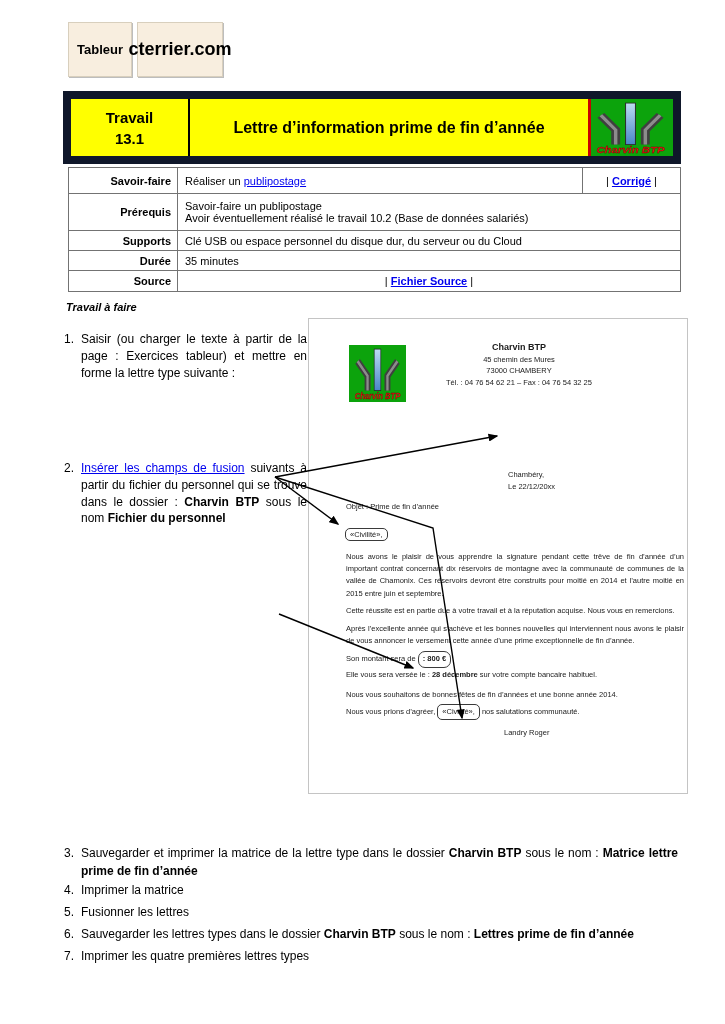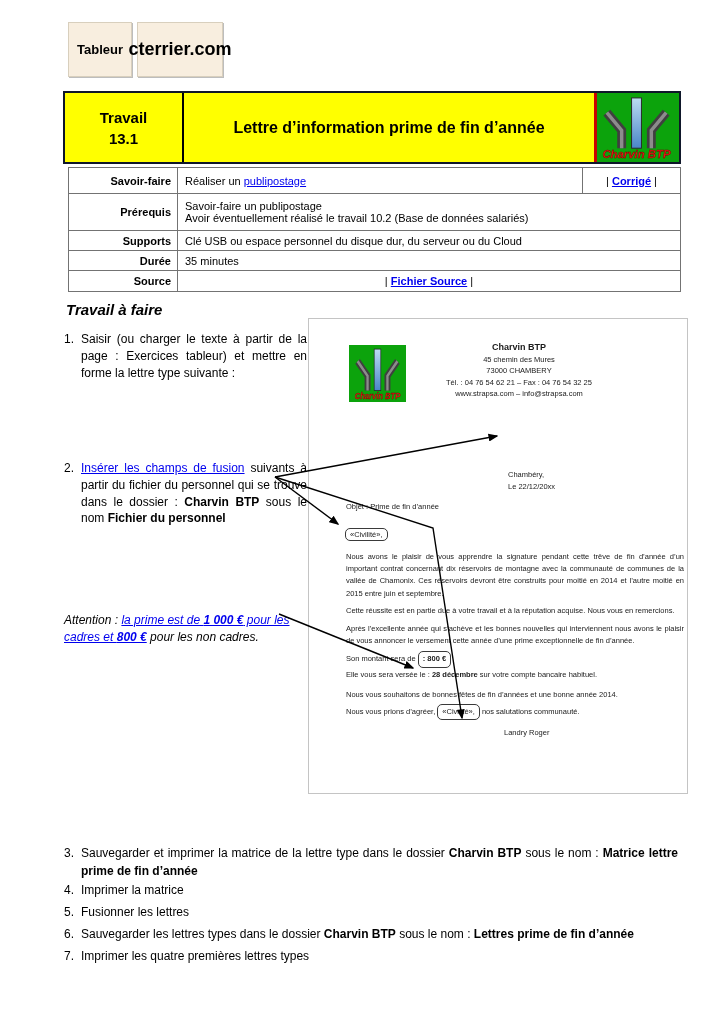--- a/index.html
+++ b/index.html
@@ -7,37 +7,37 @@
   .page{position:relative;width:725px;height:1024px;background:#fff;overflow:hidden;}
 
   
   .hdr{position:absolute;left:68px;top:22px;width:608px;height:55px;display:flex;gap:5px;}
   .hdr-cell{background:#F8EEDF;border:1px solid #d8cfbd;box-shadow:1px 1px 0 #bdbdbd;display:flex;align-items:center;justify-content:center;box-sizing:border-box;}
   .hdr-left{width:64px;font-weight:bold;font-size:13px;}
   .hdr-center{flex:1;flex-direction:column;color:#B5491B;font-weight:bold;font-size:13.5px;line-height:17px;text-align:center;}
   .hdr-right{width:86px;font-weight:bold;font-size:18px;}
 
   
-  .banner{position:absolute;left:63px;top:91px;width:618px;height:73px;border:2px solid #0f172a;background:#FFFF00;display:flex;box-sizing:border-box;}
+  .banner{position:absolute;left:63px;top:91px;width:618px;height:73px;border:8px solid #0f172a;background:#FFFF00;display:flex;box-sizing:border-box;}
   .banner-left{width:119px;border-right:2px solid #000;display:flex;flex-direction:column;align-items:center;justify-content:center;font-weight:bold;font-size:15px;line-height:21px;box-sizing:border-box;}
   .banner-title{flex:1;display:flex;align-items:center;justify-content:center;font-weight:bold;font-size:16px;}
   .banner-logo{width:85px;height:100%;}
   svg.logo{display:block;width:100%;height:100%;}
 
   
   .info-table{position:absolute;left:68px;top:167px;width:612px;border-collapse:collapse;table-layout:fixed;font-size:11px;}
   .info-table td{border:1px solid #737373;padding:2px 7px;vertical-align:middle;}
   .info-table td.lbl{font-weight:bold;text-align:right;padding-right:6px;}
   .corrige-cell{text-align:center;}
   .source-cell{text-align:center;}
   .lnk{color:#0000EE;text-decoration:underline;cursor:pointer;}
   .lnk-b{font-weight:bold;}
 
   
-  .section-heading{position:absolute;left:66px;top:301px;font-weight:bold;font-style:italic;font-size:15px;}
+  .section-heading{position:absolute;left:66px;top:301px;font-weight:bold;font-style:italic;font-size:11px;}
   .task{position:absolute;display:flex;font-size:12px;line-height:16.8px;}
   .task .num{width:17px;flex:none;}
   .task .txt{text-align:justify;flex:1;}
   #task1{left:64px;top:331px;width:243px;}
   #task2{left:64px;top:460px;width:243px;}
   .attention{position:absolute;left:64px;top:612px;width:236px;font-style:italic;font-size:12px;line-height:16.8px;}
   .em-link{color:#0000EE;text-decoration:underline;}
 
   
   .letter{position:absolute;left:308px;top:318px;width:378px;height:474px;border:1px solid #c4c4c4;background:#fff;font-size:7.5px;color:#1a1a1a;}
@@ -51,21 +51,21 @@
   .l-saluta{left:36px;top:209px;}
   .fbox{display:inline-block;border:1px solid #3a3a3a;border-radius:5px;padding:1px 4px;background:#fff;}
   .l-body{left:37px;top:232px;width:338px;line-height:12.2px;text-align:justify;}
   .l-body p{margin:0;}
   .mb5{margin-bottom:5px !important;}
   .mb6{margin-bottom:6px !important;}
   .mb4{margin-bottom:4px !important;}
   .mb8{margin-bottom:8px !important;}
   .mb3{margin-bottom:3px !important;}
   .amount-line{margin-bottom:1px;}
-  .bold{font-weight:bold;}
+  .bold{font-weight:bold;border-radius:7px;}
   .l-sig{margin-top:7px;margin-left:158px;}
 
   
   .arrows{position:absolute;left:0;top:0;width:725px;height:1024px;pointer-events:none;}
 
   
   .btask{position:absolute;left:64px;width:614px;display:flex;font-size:12px;line-height:17.5px;}
   .btask .num{width:17px;flex:none;}
   .btask .txt{flex:1;}
   #task3{top:845px;} #task3 .txt{text-align:justify;}
@@ -152,23 +152,20 @@
   <div class="task" id="task1">
     <span class="num">1.</span>
     <span class="txt">Saisir (ou charger le texte à partir de la page : Exercices tableur) et mettre en forme la lettre type suivante :</span>
   </div>
 
   <div class="task" id="task2">
     <span class="num">2.</span>
     <span class="txt"><a class="lnk">Insérer les champs de fusion</a><span> suivants à partir du fichier du personnel qui se trouve dans le dossier : </span><b>Charvin BTP</b><span> sous le nom </span><b>Fichier du personnel</b></span>
   </div>
 
-  <div class="attention">
-    <span>Attention : </span><span class="em-link"><span>la prime est de </span><b>1 000 €</b><span> pour les cadres et </span><b>800 €</b></span><span> pour les non cadres.</span>
-  </div>
 
   <div class="letter">
     <div class="abs l-logo">
       <svg class="logo" viewBox="0 0 86 70" preserveAspectRatio="none">
         <defs>
           <linearGradient id="blueg2" x1="0" y1="0" x2="0" y2="1">
             <stop offset="0" stop-color="#bcdcf2"></stop>
               <stop offset="1" stop-color="#4a86c8"></stop>
           </linearGradient>
         </defs>
@@ -180,21 +177,20 @@
         <path d="M58 56 L58 38 L73 20" stroke="#8c8c8c" stroke-width="3.5" fill="none"></path>
         <text x="43" y="66" text-anchor="middle" font-size="11.5" font-style="italic" font-weight="bold" fill="#E81515" stroke="#7a0000" stroke-width="0.4">Charvin BTP</text>
       </svg>
     </div>
 
     <div class="abs l-company">
       <div class="l-name">Charvin BTP</div>
       <div>45 chemin des Mures</div>
       <div>73000 CHAMBERY</div>
       <div>Tél. : 04 76 54 62 21 – Fax : 04 76 54 32 25</div>
-      <div><span class="l-link">www.strapsa.com</span><span> – </span><span class="l-link">info@strapsa.com</span></div>
     </div>
 
 
     <div class="abs l-date">
       <div>Chambéry,</div>
       <div>Le 22/12/20xx</div>
     </div>
 
     <div class="abs l-objet">Objet : Prime de fin d’année</div>
 

